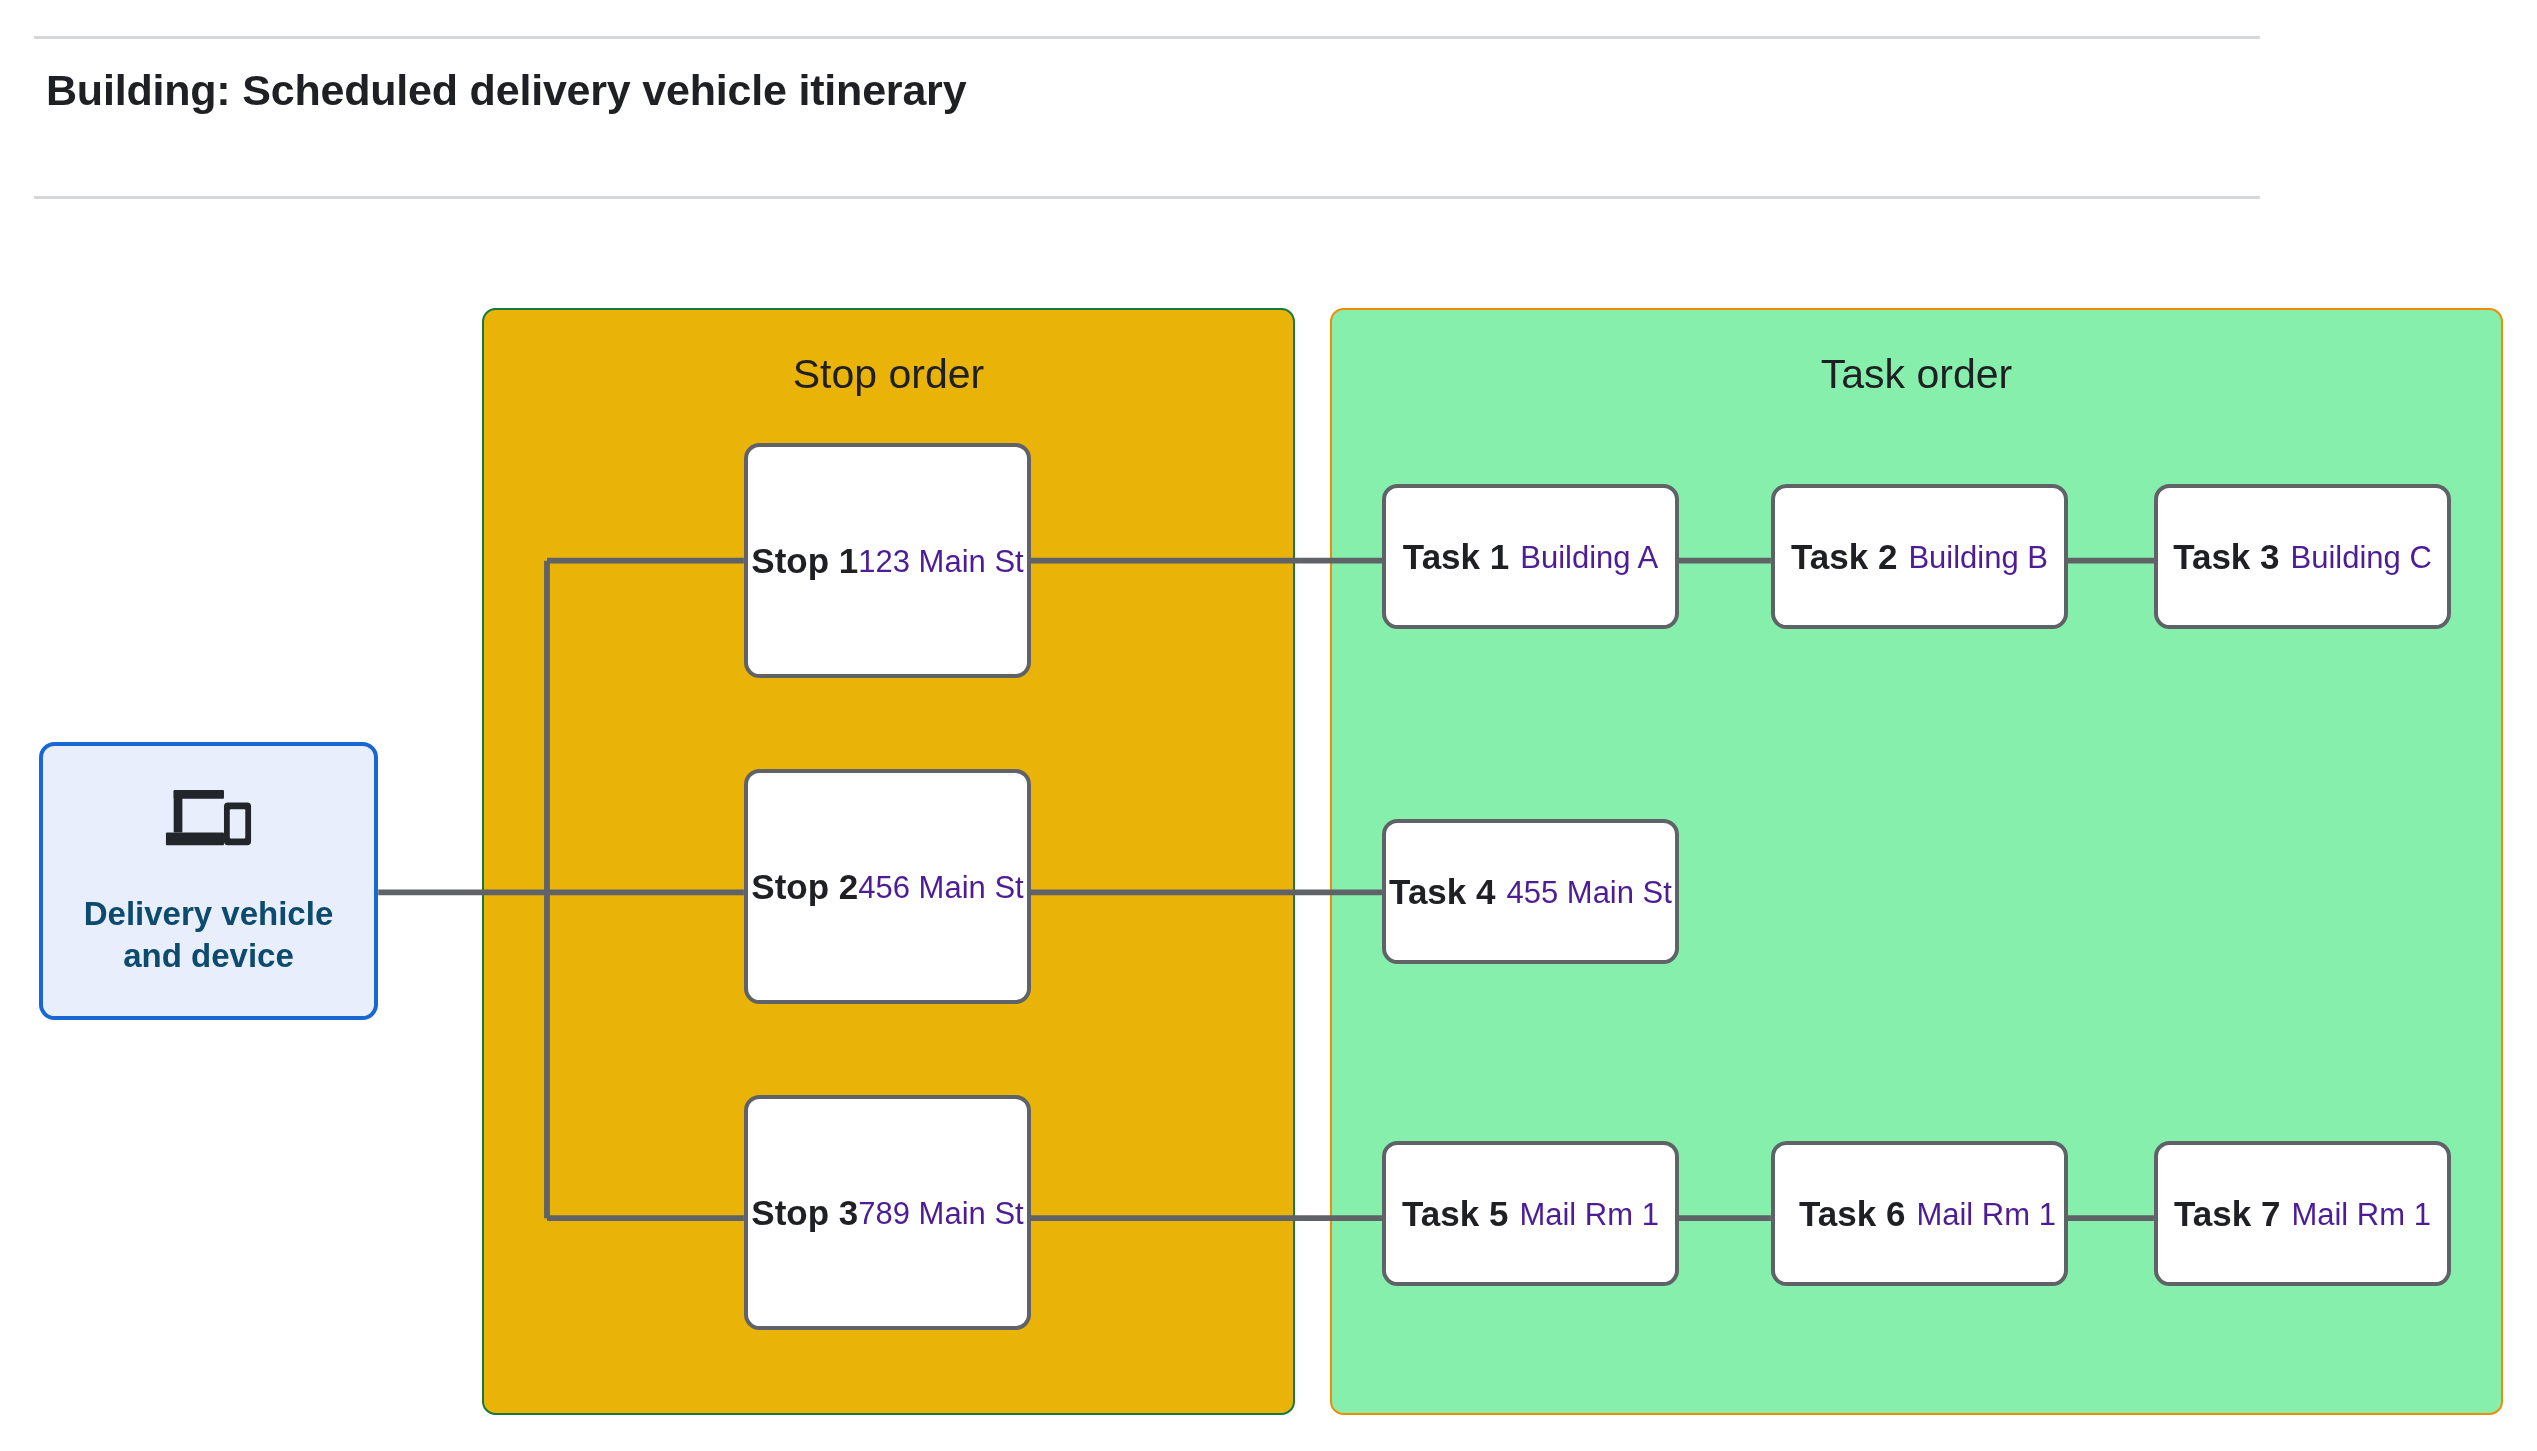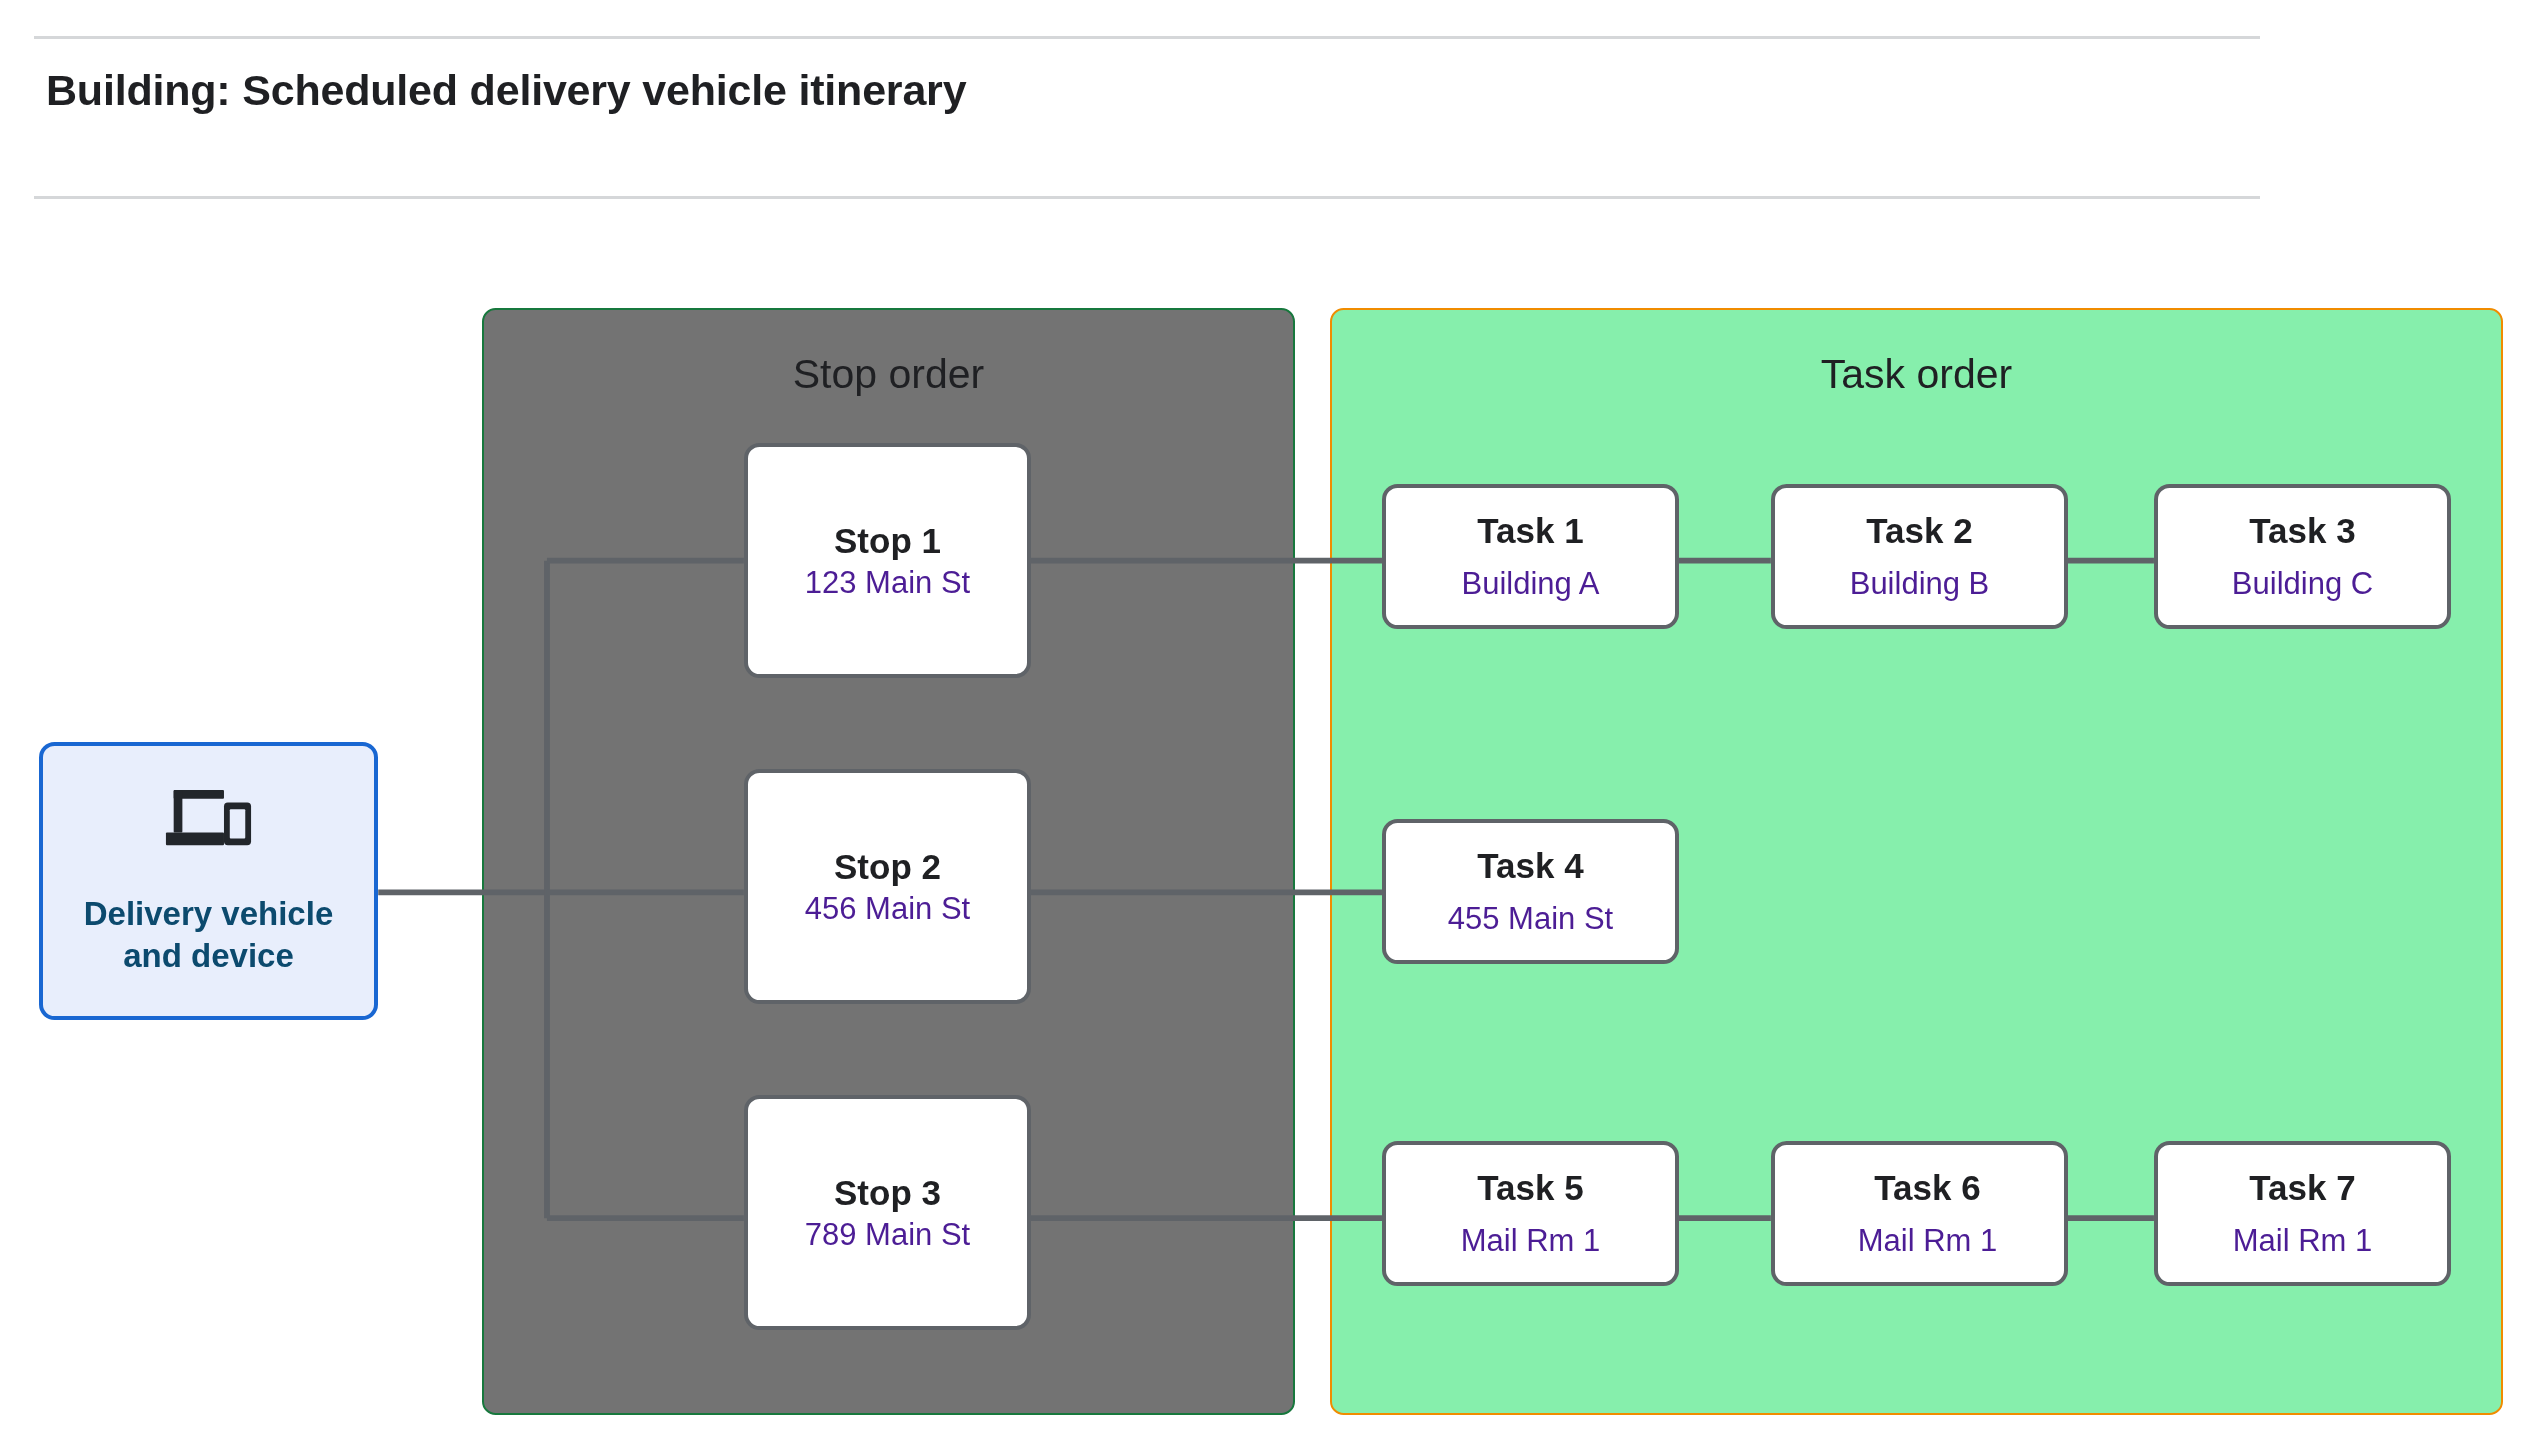--- a/index.html
+++ b/index.html
@@ -52,21 +52,21 @@
 
   
   .panel {
     position: absolute;
     border-radius: 13.6px;
     box-sizing: border-box;
   }
   #stop-panel {
     left: 482px; top: 308px;
     width: 813px; height: 1107px;
-    background: #737373;
+    background: #eab308;
     border: 2.9px solid #17783d;
   }
   #task-panel {
     left: 1330px; top: 308px;
     width: 1173px; height: 1107px;
     background: #86efac;
     border: 2.9px solid #f08c00;
   }
   .panel-title {
     position: absolute;
@@ -87,21 +87,21 @@
   }
 
   
   .node {
     position: absolute;
     box-sizing: border-box;
     background: #ffffff;
     border: 4.8px solid #5f6368;
     border-radius: 15.5px;
     display: flex;
-    flex-direction: column;
+    flex-direction: row;
     align-items: center;
     justify-content: center;
     text-align: center;
     line-height: 1.18;
   }
   .node-title {
     font-size: 35px;
     font-weight: bold;
     color: #1f2023;
   }

